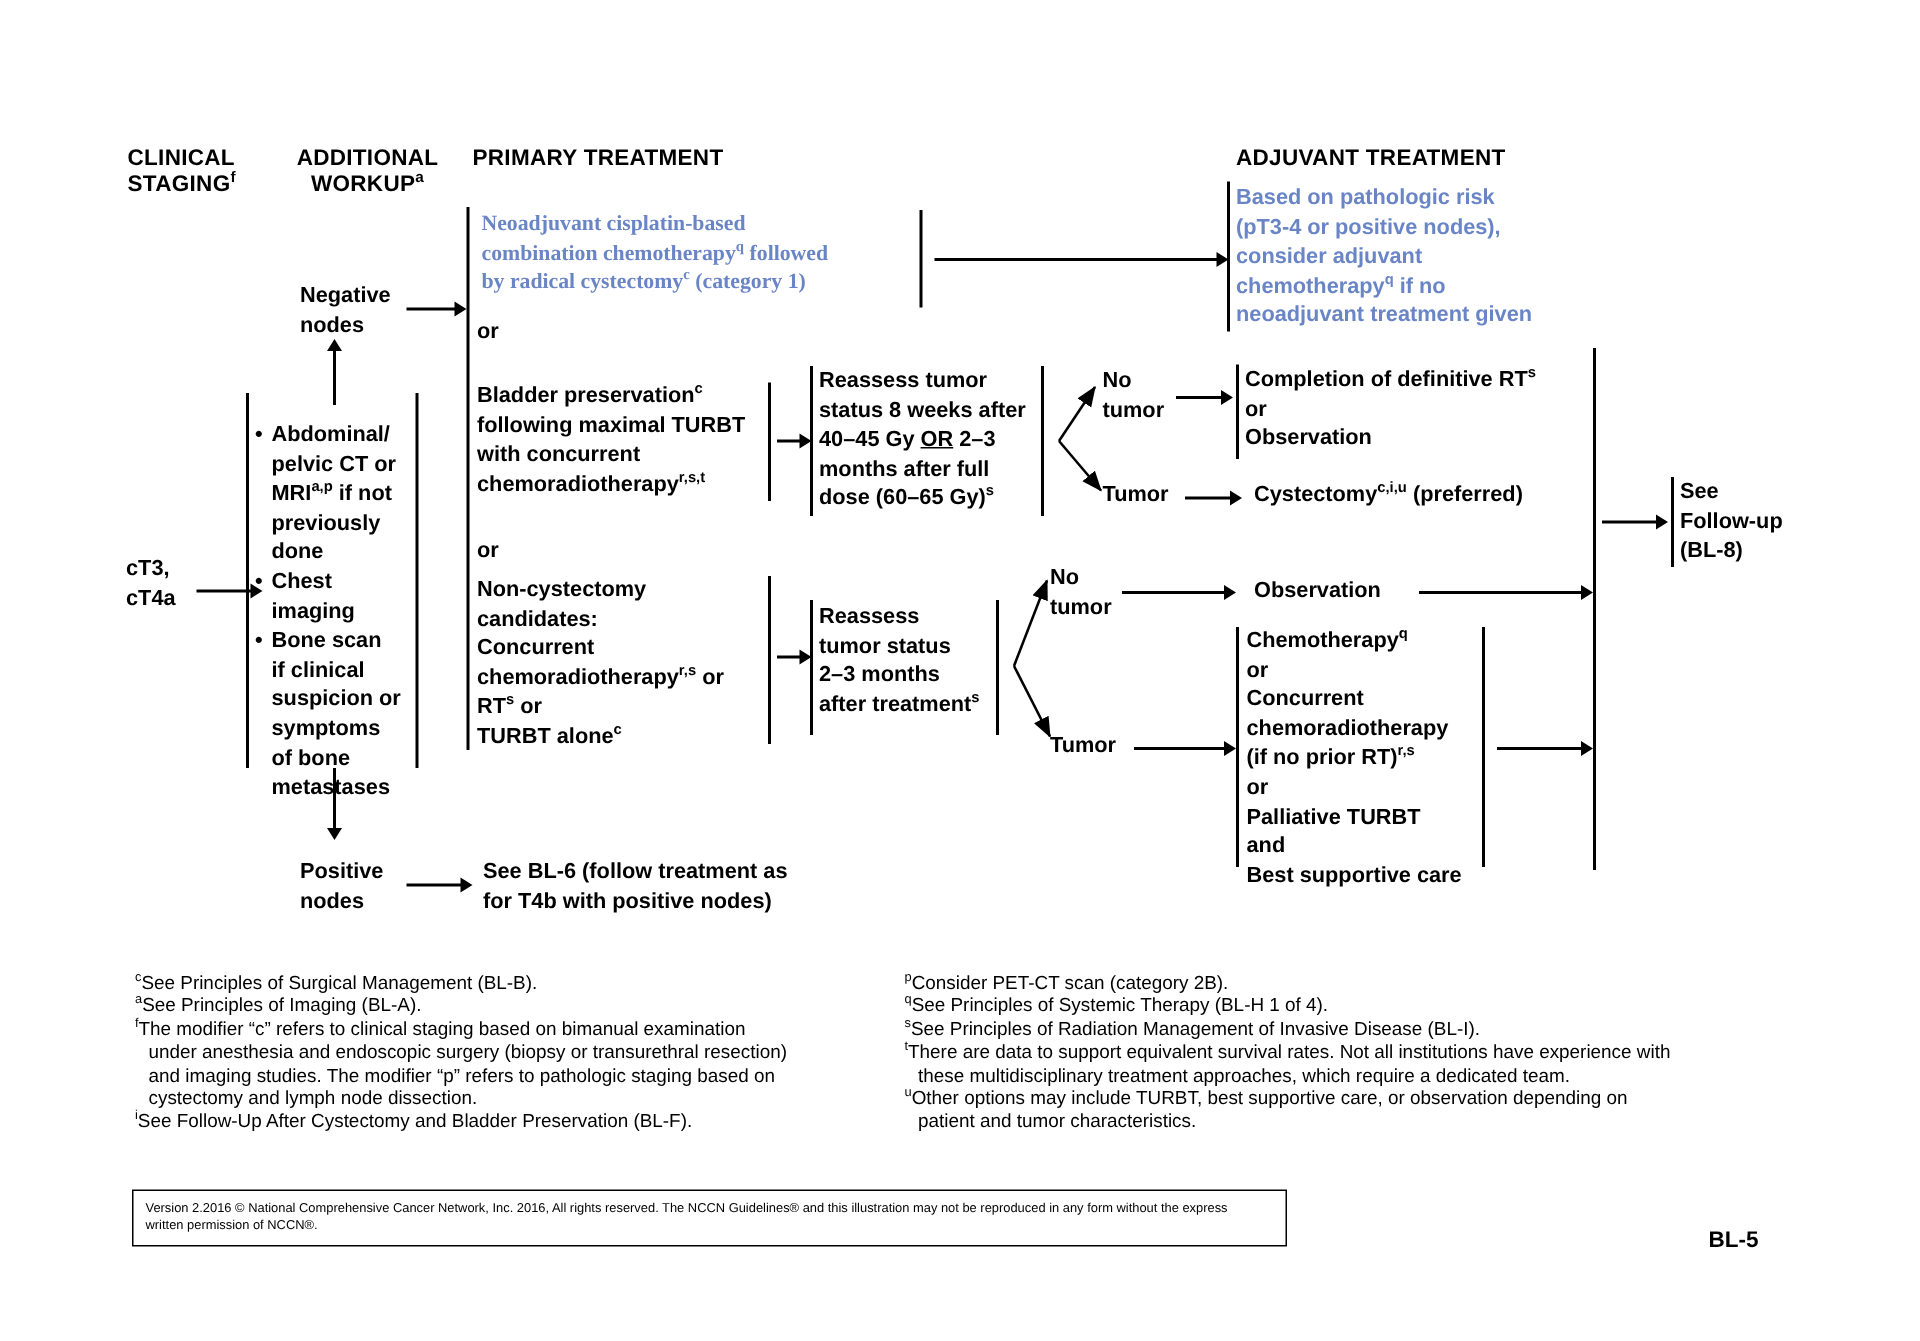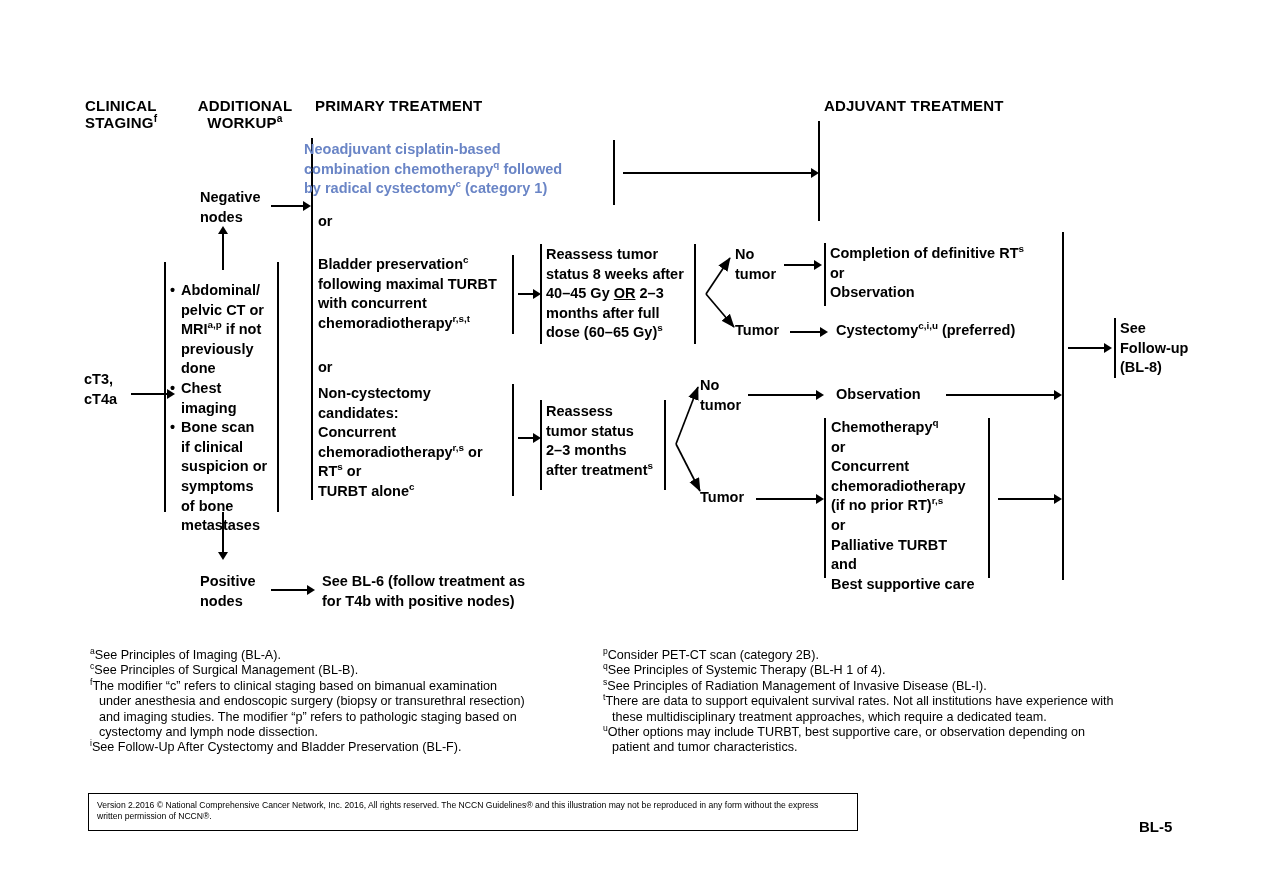--- a/index.html
+++ b/index.html
@@ -126,21 +126,21 @@
   </div>
   <div class="abs hline" style="left:271px;top:589px;width:38px;"></div>
   <div class="arrow-r" style="left:307px;top:585px;"></div>
   <div class="abs node" style="left:322px;top:572px;">
     <span>See BL-6 (follow treatment as</span><br>
     <span>for T4b with positive nodes)</span>
   </div>
 
   <div class="abs vline" style="left:311px;top:138px;height:362px;"></div>
 
-  <div class="abs node blue" style="left:304px;top:140px;width:300px;">
+  <div class="abs node blue" style="left:321px;top:140px;width:300px;font-family:Liberation Serif, serif;">
     <span>Neoadjuvant cisplatin-based</span><br>
     <span>combination chemotherapy</span><sup>q</sup><span> followed</span><br>
     <span>by radical cystectomy</span><sup>c</sup><span> (category 1)</span>
   </div>
 
   <div class="abs vline" style="left:613px;top:140px;height:65px;"></div>
   <div class="abs hline" style="left:623px;top:172px;width:190px;"></div>
   <div class="arrow-r" style="left:811px;top:168px;"></div>
 
   <div class="abs node" style="left:318px;top:212px;">or</div>
@@ -246,36 +246,43 @@
     <span>chemoradiotherapy</span><br>
     <span>(if no prior RT)</span><sup>r,s</sup><br>
     <span>or</span><br>
     <span>Palliative TURBT</span><br>
     <span>and</span><br>
     <span>Best supportive care</span>
   </div>
   <div class="abs hline" style="left:998px;top:498px;width:58px;"></div>
   <div class="arrow-r" style="left:1054px;top:494px;"></div>
 
+  <div class="abs node blue" style="left:824px;top:123px;width:240px;">
+    <span>Based on pathologic risk</span><br>
+    <span>(pT3-4 or positive nodes),</span><br>
+    <span>consider adjuvant</span><br>
+    <span>chemotherapy</span><sup>q</sup><span> if no</span><br>
+    <span>neoadjuvant treatment given</span>
+  </div>
   <div class="abs vline" style="left:818px;top:121px;height:100px;"></div>
 
   <div class="abs vline" style="left:1062px;top:232px;height:348px;"></div>
   <div class="abs hline" style="left:1068px;top:347px;width:38px;"></div>
   <div class="arrow-r" style="left:1104px;top:343px;"></div>
 
   <div class="abs vline" style="left:1114px;top:318px;height:60px;"></div>
   <div class="abs node" style="left:1120px;top:319px;width:100px;">
     <span>See</span><br>
     <span>Follow-up</span><br>
     <span>(BL-8)</span>
   </div>
 
   <div class="abs fn" id="fn-left" style="left:90px;top:648px;width:500px;">
+      <p><sup>c</sup><span>See Principles of Surgical Management (BL-B).</span></p>
       <p><sup>a</sup><span>See Principles of Imaging (BL-A).</span></p>
-      <p><sup>c</sup><span>See Principles of Surgical Management (BL-B).</span></p>
       <p><sup>f</sup><span>The modifier “c” refers to clinical staging based on bimanual examination</span></p>
       <p class="ind">under anesthesia and endoscopic surgery (biopsy or transurethral resection)</p>
       <p class="ind">and imaging studies. The modifier “p” refers to pathologic staging based on</p>
       <p class="ind">cystectomy and lymph node dissection.</p>
       <p><sup>i</sup><span>See Follow-Up After Cystectomy and Bladder Preservation (BL-F).</span></p>
     </div>
   <div class="abs fn" id="fn-right" style="left:603px;top:648px;width:600px;">
       <p><sup>p</sup><span>Consider PET-CT scan (category 2B).</span></p>
       <p><sup>q</sup><span>See Principles of Systemic Therapy (BL-H 1 of 4).</span></p>
       <p><sup>s</sup><span>See Principles of Radiation Management of Invasive Disease (BL-I).</span></p>

